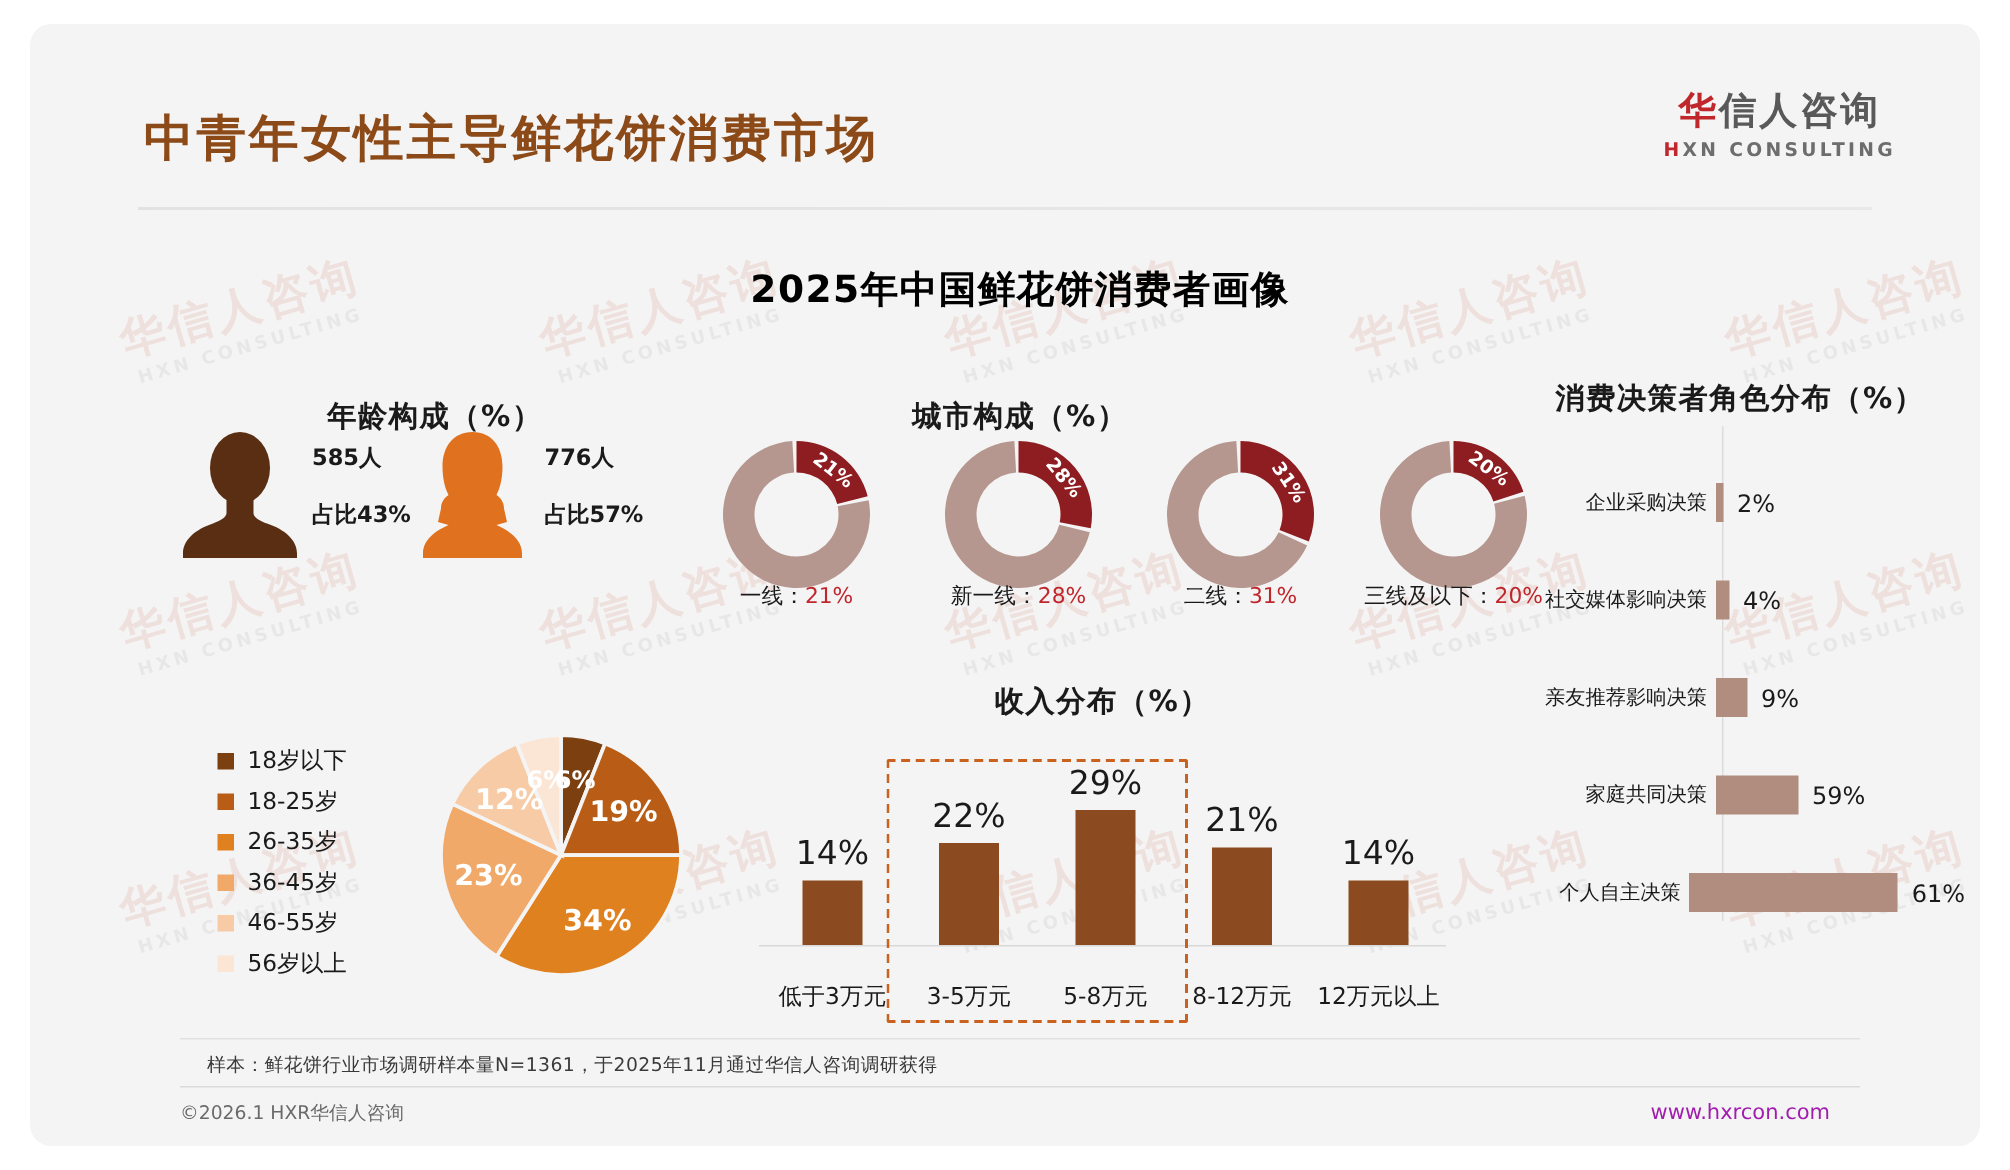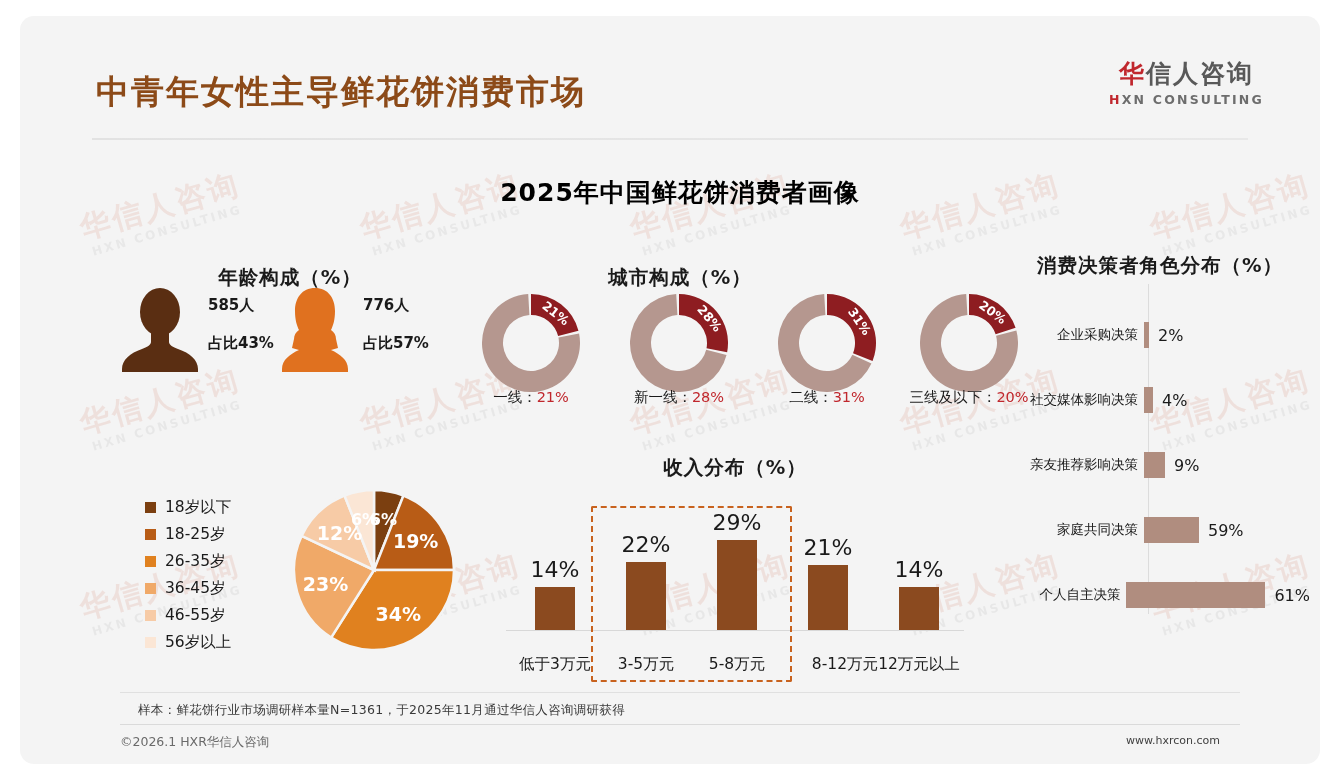--- a/index.html
+++ b/index.html
@@ -106,21 +106,21 @@
   .dec-bar { height: 26px; background: #b08d7f; flex: none; }
   .dec-val { font-size: 16px; color: #1a1a1a; margin-left: 9px; white-space: nowrap; }
   
   .note-rule { position: absolute; left: 100px; top: 676px; width: 1120px; height: 1px; background: #e0e0e0; z-index: 3; }
   .note {
     position: absolute; left: 118px; top: 686px; font-size: 12.5px; color: #3a3a3a;
     letter-spacing: .3px; z-index: 3; white-space: nowrap;
   }
   .foot-rule { position: absolute; left: 100px; top: 708px; width: 1120px; height: 1px; background: #dadada; z-index: 3; }
   .copy { position: absolute; left: 100px; top: 718px; font-size: 12.5px; color: #6a6a6a; z-index: 3; }
-  .url { position: absolute; right: 100px; top: 718px; font-size: 11px; color: #404040; z-index: 3; }
+  .url { position: absolute; right: 100px; top: 718px; font-size: 14px; color: #a21caf; z-index: 3; }
 </style>
 </head>
 <body>
 
 <div id="slide">
 
   <div class="wm-layer" id="wm-layer">
       <div class="wm" style="left: 60px; top: 175px;">
         <div class="wm-cn">华信人咨询</div>
         <div class="wm-en">HXN CONSULTING</div>
@@ -262,21 +262,21 @@
       <div class="inc-cat" style="left: 96px;">3-5万元</div>
       <div class="inc-col" style="left: 194px;">
         <div class="inc-val">29%</div>
         <div class="inc-bar" style="height:90px; background:#8b4a1f"></div>
       </div>
       <div class="inc-cat" style="left: 187px;">5-8万元</div>
       <div class="inc-col" style="left: 285px;">
         <div class="inc-val">21%</div>
         <div class="inc-bar" style="height:65px; background:#8b4a1f"></div>
       </div>
-      <div class="inc-cat" style="left: 278px; text-align: right;">8-12万元</div>
+      <div class="inc-cat" style="left: 278px;">8-12万元</div>
       <div class="inc-col" style="left: 376px;">
         <div class="inc-val">14%</div>
         <div class="inc-bar" style="height:43px; background:#8b4a1f"></div>
       </div>
       <div class="inc-cat" style="left: 369px;">12万元以上</div>
       <div class="inc-dash" style="left: 91px; top: 12px; width: 201px; height: 176px; border-color: rgb(200, 98, 30);"></div>
     </div>
 
   <div class="sec-title" style="left:990px; top:236px; width:300px;">消费决策者角色分布（%）</div>
   <div class="dec-wrap" id="dec-wrap">

